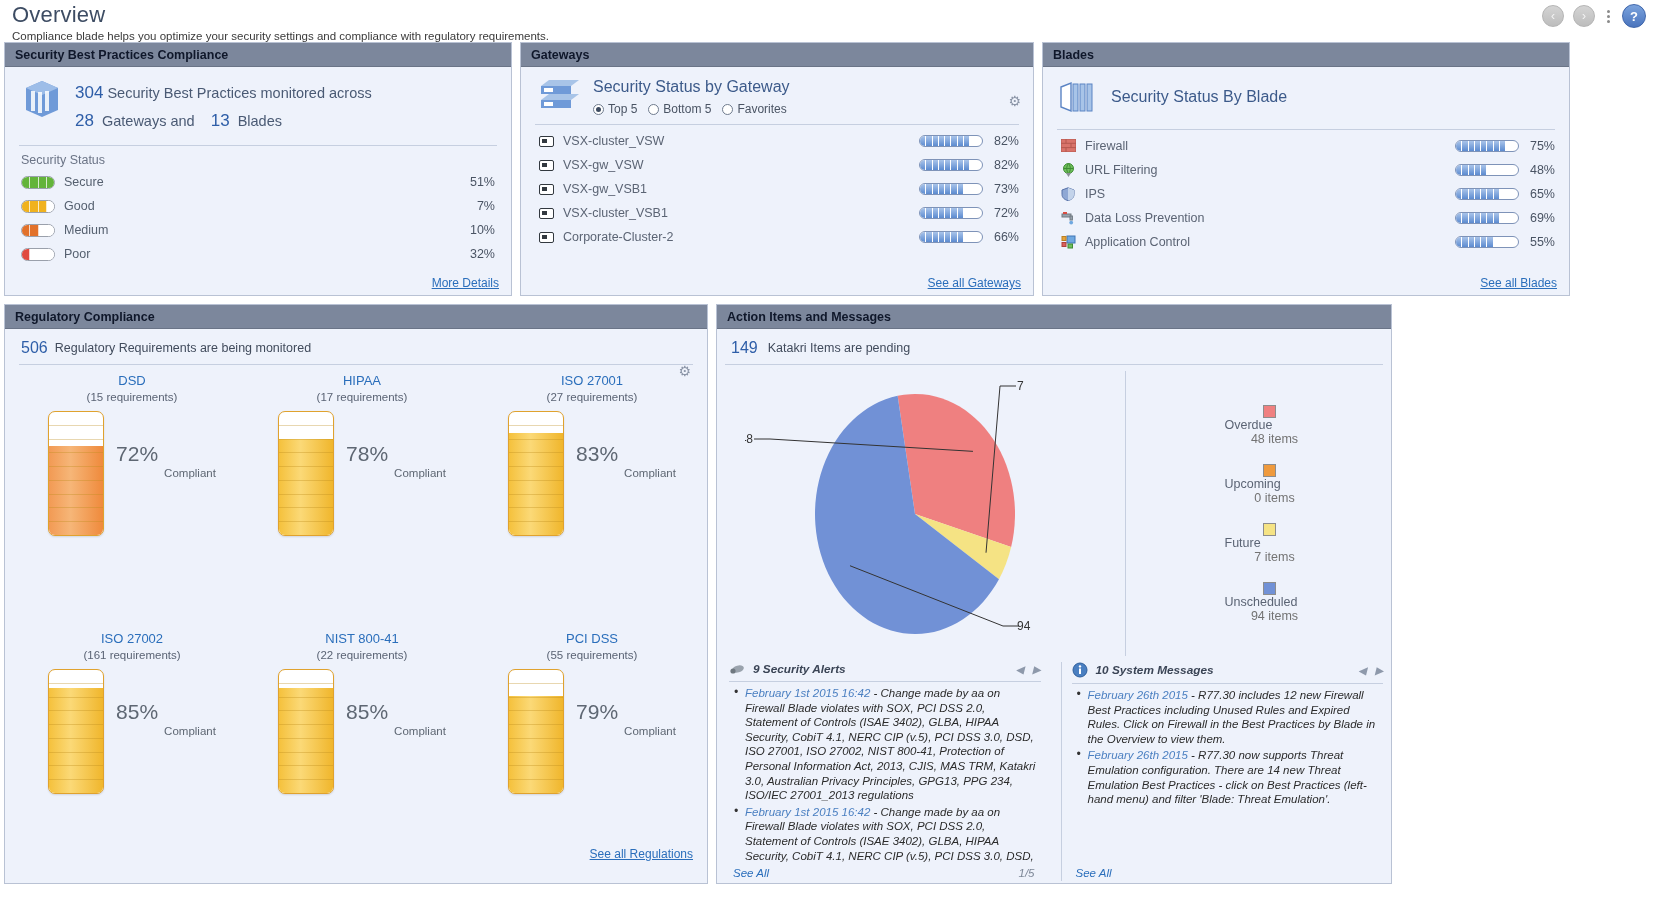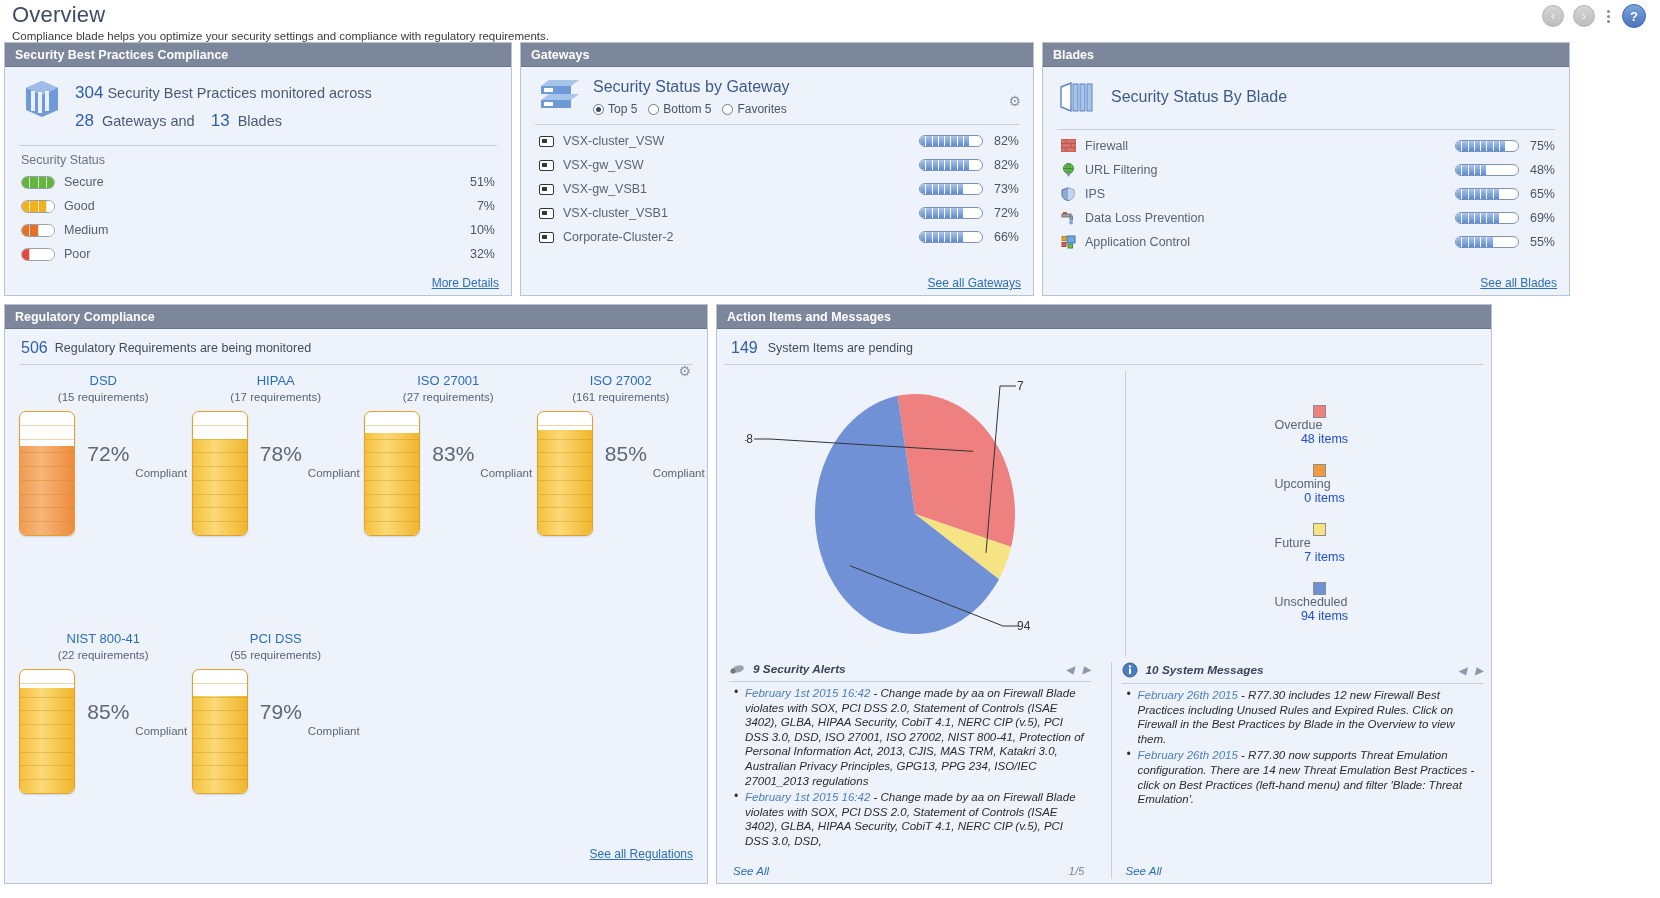--- a/index.html
+++ b/index.html
@@ -32,21 +32,21 @@
     width:24px; height:24px; border-radius:50%;
     background:linear-gradient(180deg,#7ba3dd,#4a74bd);
     border:1px solid #3f66ab; color:#fff;
     display:flex; align-items:center; justify-content:center;
     font-size:13px; font-weight:bold;
   }
 
   
   .panel { background:#eef2fb; border:1px solid #b9c2d4; display:flex; flex-direction:column; }
   .panel-hd {
-    height:24px; background:#7c879c; color:#ffffff;
+    height:24px; background:#7c879c; color:#0f172a;
     font-size:12.5px; font-weight:bold; line-height:24px; padding:0 10px;
     border-bottom:1px solid #6a7487;
   }
   .panel-bd { flex:1; padding:8px 12px 4px 12px; position:relative; display:flex; flex-direction:column; }
 
   
   .row-top { display:flex; gap:8px; margin-top:2px; height:254px; }
   .p-best { width:508px; }
   .p-gw   { width:514px; }
   .p-bld  { width:528px; }
@@ -87,27 +87,27 @@
 
   .ico-gw { width:15px; height:11px; border:1.6px solid #32383f; border-radius:2px; background:#fff; position:relative; flex:none; }
   .ico-gw::after { content:""; position:absolute; left:2px; top:2.5px; width:5px; height:4px; background:#32383f; }
 
   
   .bico { width:15px; height:14px; flex:none; position:relative; }
 
   
   .row-bot { display:flex; gap:8px; margin-top:8px; height:580px; }
   .p-reg { width:704px; }
-  .p-act { width:776px; }
+  .p-act { width:676px; }
 
   .reg-top { display:flex; align-items:center; padding:2px 2px 7px 4px; }
   .reg-top .n { font-size:16px; color:#2e5ea8; margin-right:7px; }
   .reg-top .t { font-size:12.5px; color:#414b5c; }
 
-  .gauges { display:grid; grid-template-columns:repeat(4,1fr); row-gap:10px; margin-top:8px; flex:1; }
+  .gauges { display:grid; grid-template-columns:repeat(3,1fr); row-gap:10px; margin-top:8px; flex:1; }
   .gauge { text-align:center; }
   .g-name { font-size:13px; color:#2a6ebb; }
   .g-req { font-size:11.5px; color:#5a6374; margin-top:3px; }
   .g-wrap { display:flex; justify-content:center; align-items:flex-start; gap:12px; margin-top:8px; }
   .tube {
     width:56px; height:125px; border-radius:7px; border:1px solid #e0a22e;
     background:#fff; position:relative; overflow:hidden;
     box-shadow:0 1px 2px rgba(0,0,0,.12);
   }
   .tube .fill { position:absolute; left:0; right:0; bottom:0; }
@@ -122,21 +122,21 @@
   
   .ai-top { display:flex; align-items:center; padding:2px 2px 7px 6px; }
   .ai-top .n { font-size:16px; color:#2e5ea8; margin-right:10px; }
   .ai-top .t { font-size:12.5px; color:#414b5c; }
   .pie-area { display:flex; height:292px; border-top:1px solid #c6cfe0; padding-top:6px; }
   .pie-box { width:400px; position:relative; display:flex; align-items:center; justify-content:center; }
   .legend { flex:1; border-left:1px solid #c6cfe0; display:flex; flex-direction:column; justify-content:center; padding-left:40px; gap:18px; }
   .lg-row { display:flex; align-items:center; font-size:12.5px; color:#5b6474;flex-direction:column; }
   .lg-sw { width:13px; height:13px; border:1px solid #8d8d8d; margin-right:11px; }
   .lg-nm { width:100px; }
-  .lg-ct { color:#1d4ed8; }
+  .lg-ct { color:#737373; }
 
   .msg-row { display:flex; gap:20px; margin-top:6px; height:auto; flex:1;font-style:italic; }
   .msg-col { flex:1; display:flex; flex-direction:column; border-left:1px solid #c6cfe0; padding-left:10px; position:relative; }
   .msg-col:first-child { border-left:none; padding-left:4px; }
   .msg-hd { display:flex; align-items:center; font-size:12px; color:#3a4椅; }
   .msg-hd { color:#3a4455; font-weight:bold; font-size:11.8px; }
   .msg-hd .ttl { margin-left:8px; }
   .msg-nav { margin-left:auto; display:flex; gap:9px; color:#8e99ab; font-size:10px; }
   .msg-sep { border-top:1px solid #c6cfe0; margin:5px 0 4px 0; }
   .msg-list { list-style:none; margin:0; padding:0 4px 0 16px; font-size:11.5px; line-height:14.6px; color:#2b2b2b; overflow:hidden; }
@@ -655,21 +655,21 @@
           </div>
         <a class="see-reg" href="#">See all Regulations</a>
       </div>
     </div>
 
     <div class="panel p-act">
       <div class="panel-hd">Action Items and Messages</div>
       <div class="panel-bd" style="padding:8px 8px 4px 8px">
         <div class="ai-top">
           <span class="n">149</span>
-          <span class="t">System Items are pending</span>
+          <span class="t">Katakri Items are pending</span>
         </div>
 
         <div class="pie-area">
           <div class="pie-box">
             <svg width="360" height="280" viewBox="0 0 360 280">
               <g id="pie-g">
                   <path d="M170,140 L152.63518223330698,21.82306963853503 A100,120 0 0,1 266.139073885897,173.02243177298334 Z" fill="#ef8080"></path>
                   <path d="M170,140 L266.139073885897,173.02243177298334 A100,120 0 0,1 253.97534524420487,205.15614785427312 Z" fill="#f5e384"></path>
                   <path d="M170,140 L253.97534524420487,205.15614785427312 A100,120 0 1,1 152.63518223330698,21.82306963853503 Z" fill="#7191d6"></path>
                 </g>

